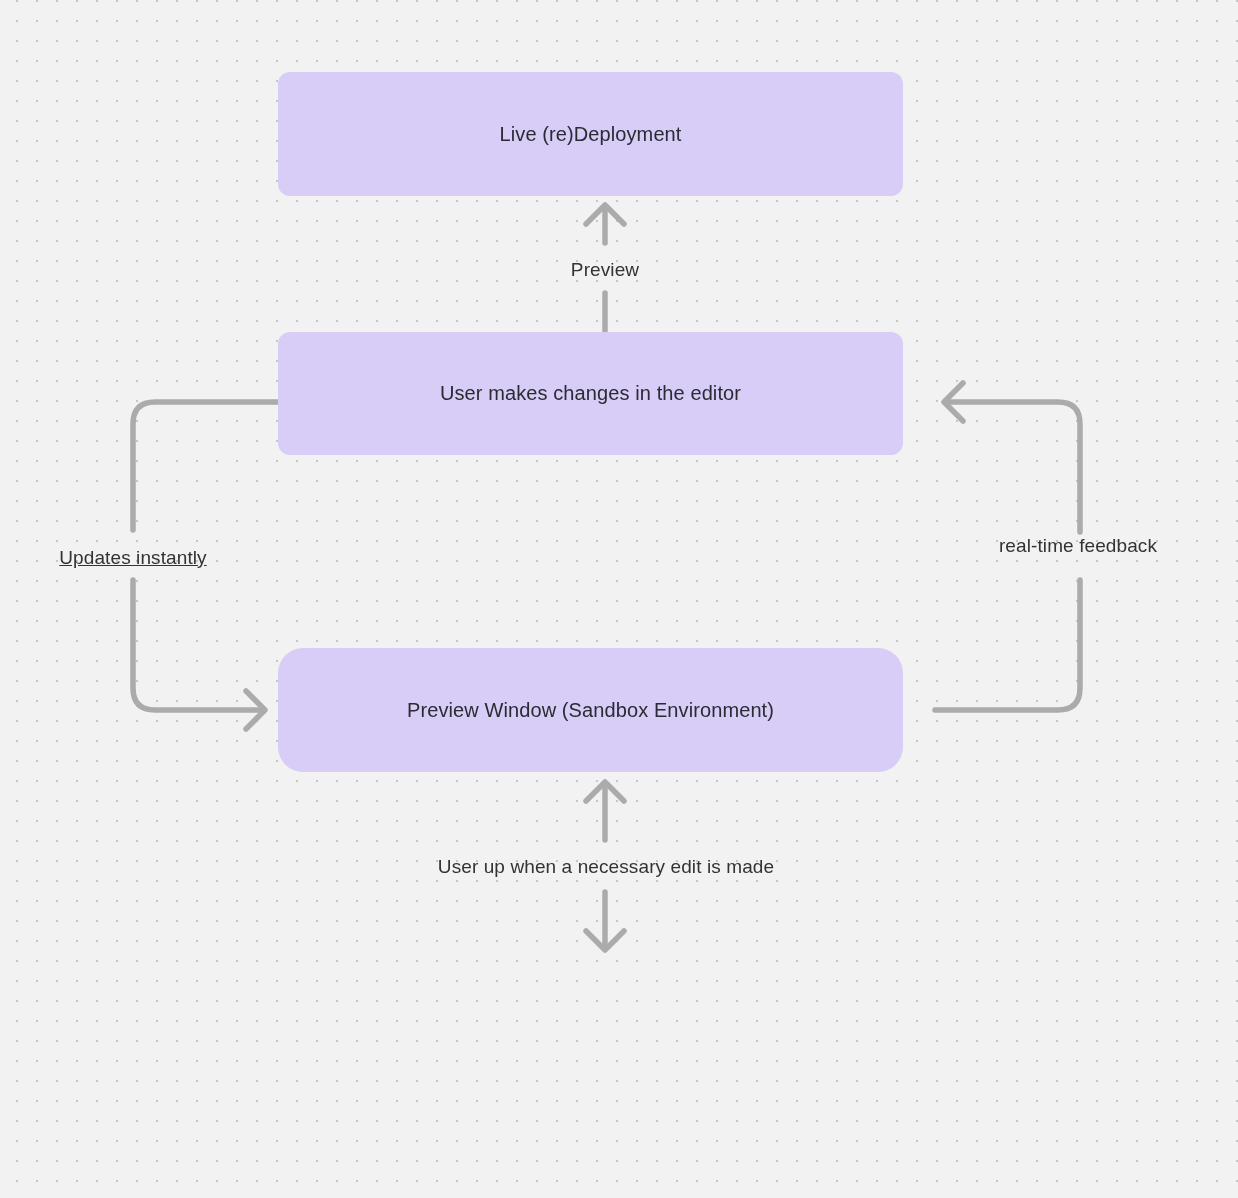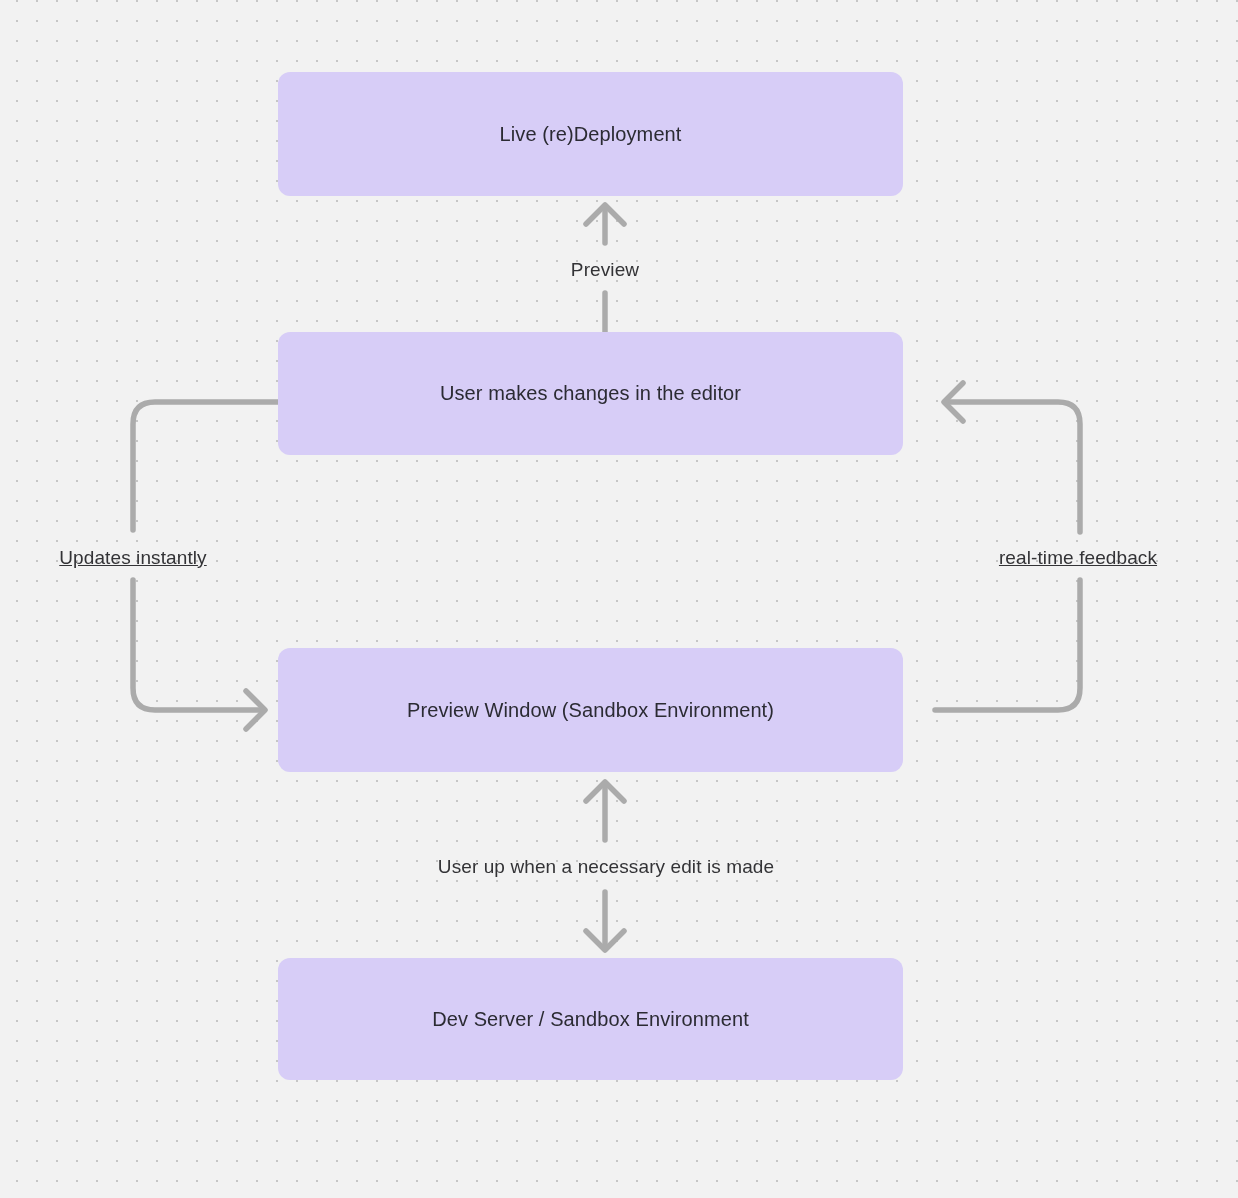--- a/index.html
+++ b/index.html
@@ -44,33 +44,33 @@
     cursor: default;
   }
   .node-label {
     font-size: 20px;
     color: #2b2b33;
     letter-spacing: 0.1px;
     text-align: center;
   }
   .node-1 { top: 72px;  height: 124px; }
   .node-2 { top: 324px; height: 123px; margin-top: 8px; }
-  .node-3 { top: 648px; height: 124px; }
+  .node-3 { top: 648px; height: 124px; border-radius: 25px; }
   .node-4 { top: 958px; height: 122px; }
   .edge-label {
     position: absolute;
     transform: translate(-50%, -50%);
     font-size: 19px;
     color: #333336;
     white-space: nowrap;
     letter-spacing: 0.1px;
   }
   .edge-label-publish   { left: 605px;  top: 270px; }
   .edge-label-updates   { left: 133px;  top: 558px; text-decoration: underline; }
-  .edge-label-realtime  { left: 1078px; top: 558px; text-decoration: underline; }
+  .edge-label-realtime  { left: 1078px; top: 546px; }
   .edge-label-spunup    { left: 606px;  top: 867px; }
 </style>
 </head>
 <body>
 
 <div class="canvas">
 
   <svg class="edges-svg" viewBox="0 0 1238 1198" fill="none" stroke="#ababab" stroke-width="5.5" stroke-linecap="round" stroke-linejoin="round">
 
     <g>
@@ -104,23 +104,20 @@
   </div>
 
   <div class="node node-2">
     <span class="node-label">User makes changes in the editor</span>
   </div>
 
   <div class="node node-3">
     <span class="node-label">Preview Window (Sandbox Environment)</span>
   </div>
 
-  <div class="node node-4">
-    <span class="node-label">Dev Server / Sandbox Environment</span>
-  </div>
 
   <div class="edge-label edge-label-publish">Preview</div>
 
   <div class="edge-label edge-label-updates">Updates instantly</div>
 
   <div class="edge-label edge-label-realtime">real-time feedback</div>
 
   <div class="edge-label edge-label-spunup">User up when a necessary edit is made</div>
 
 </div>

